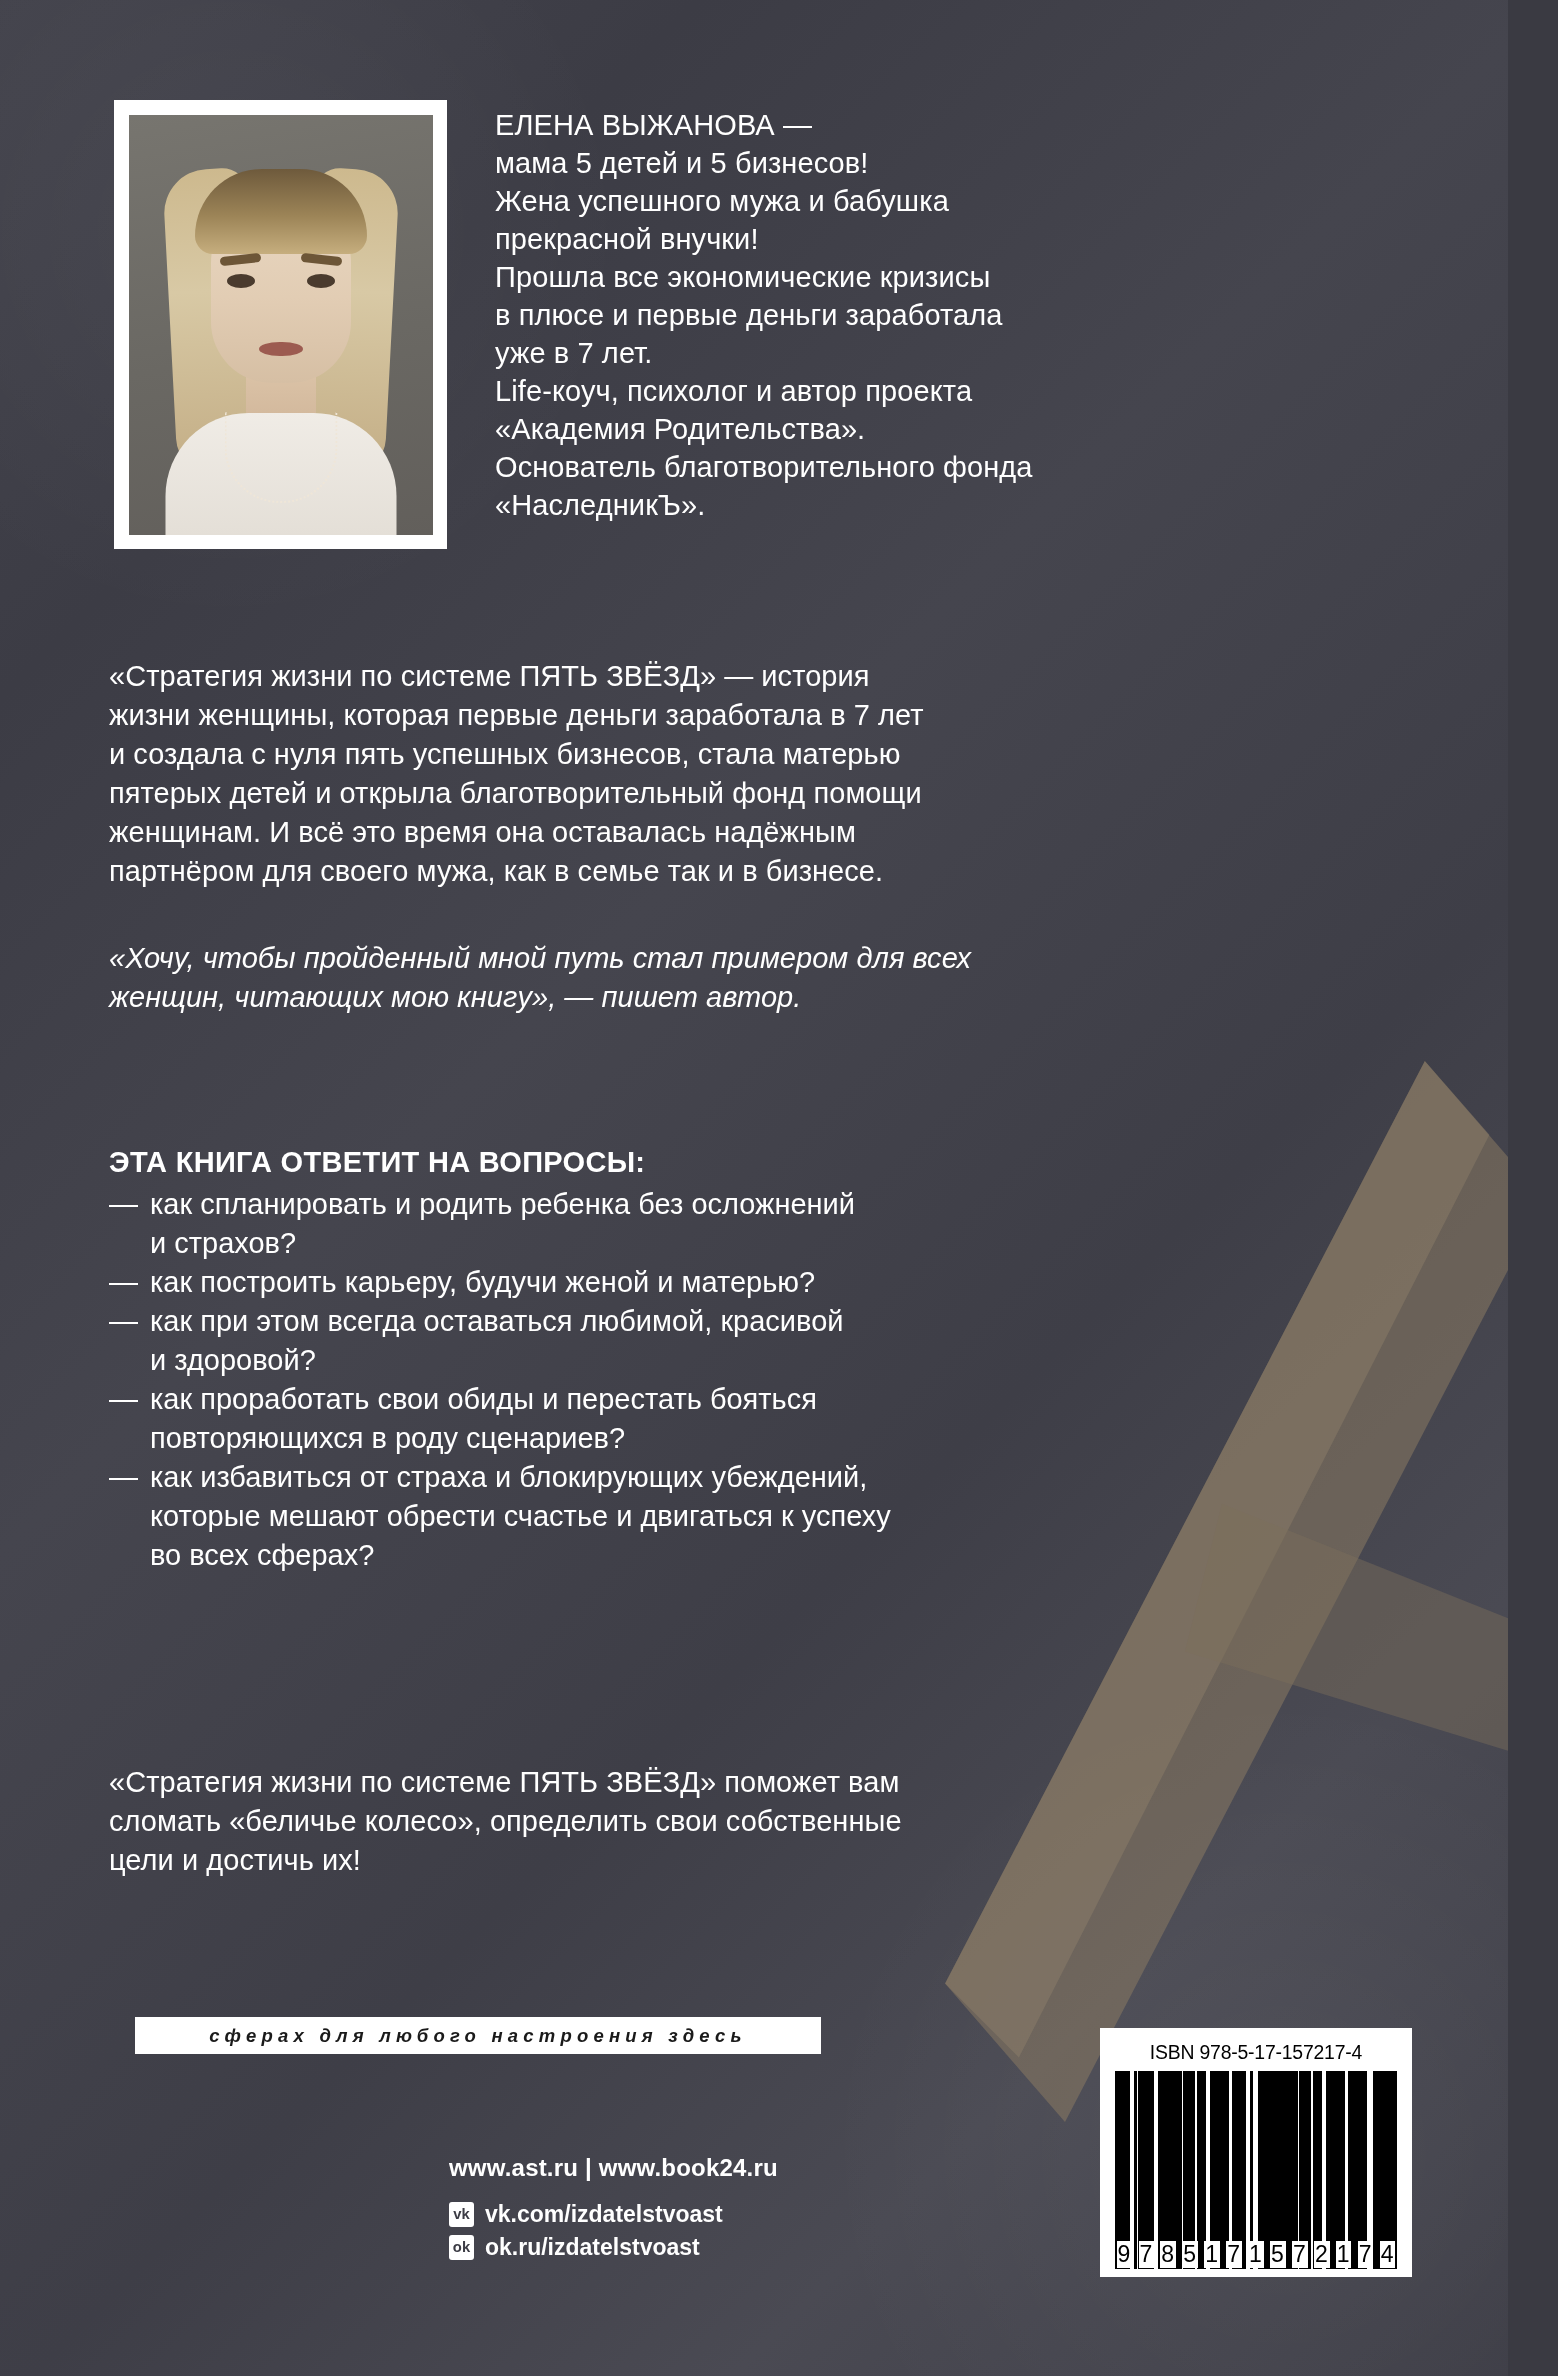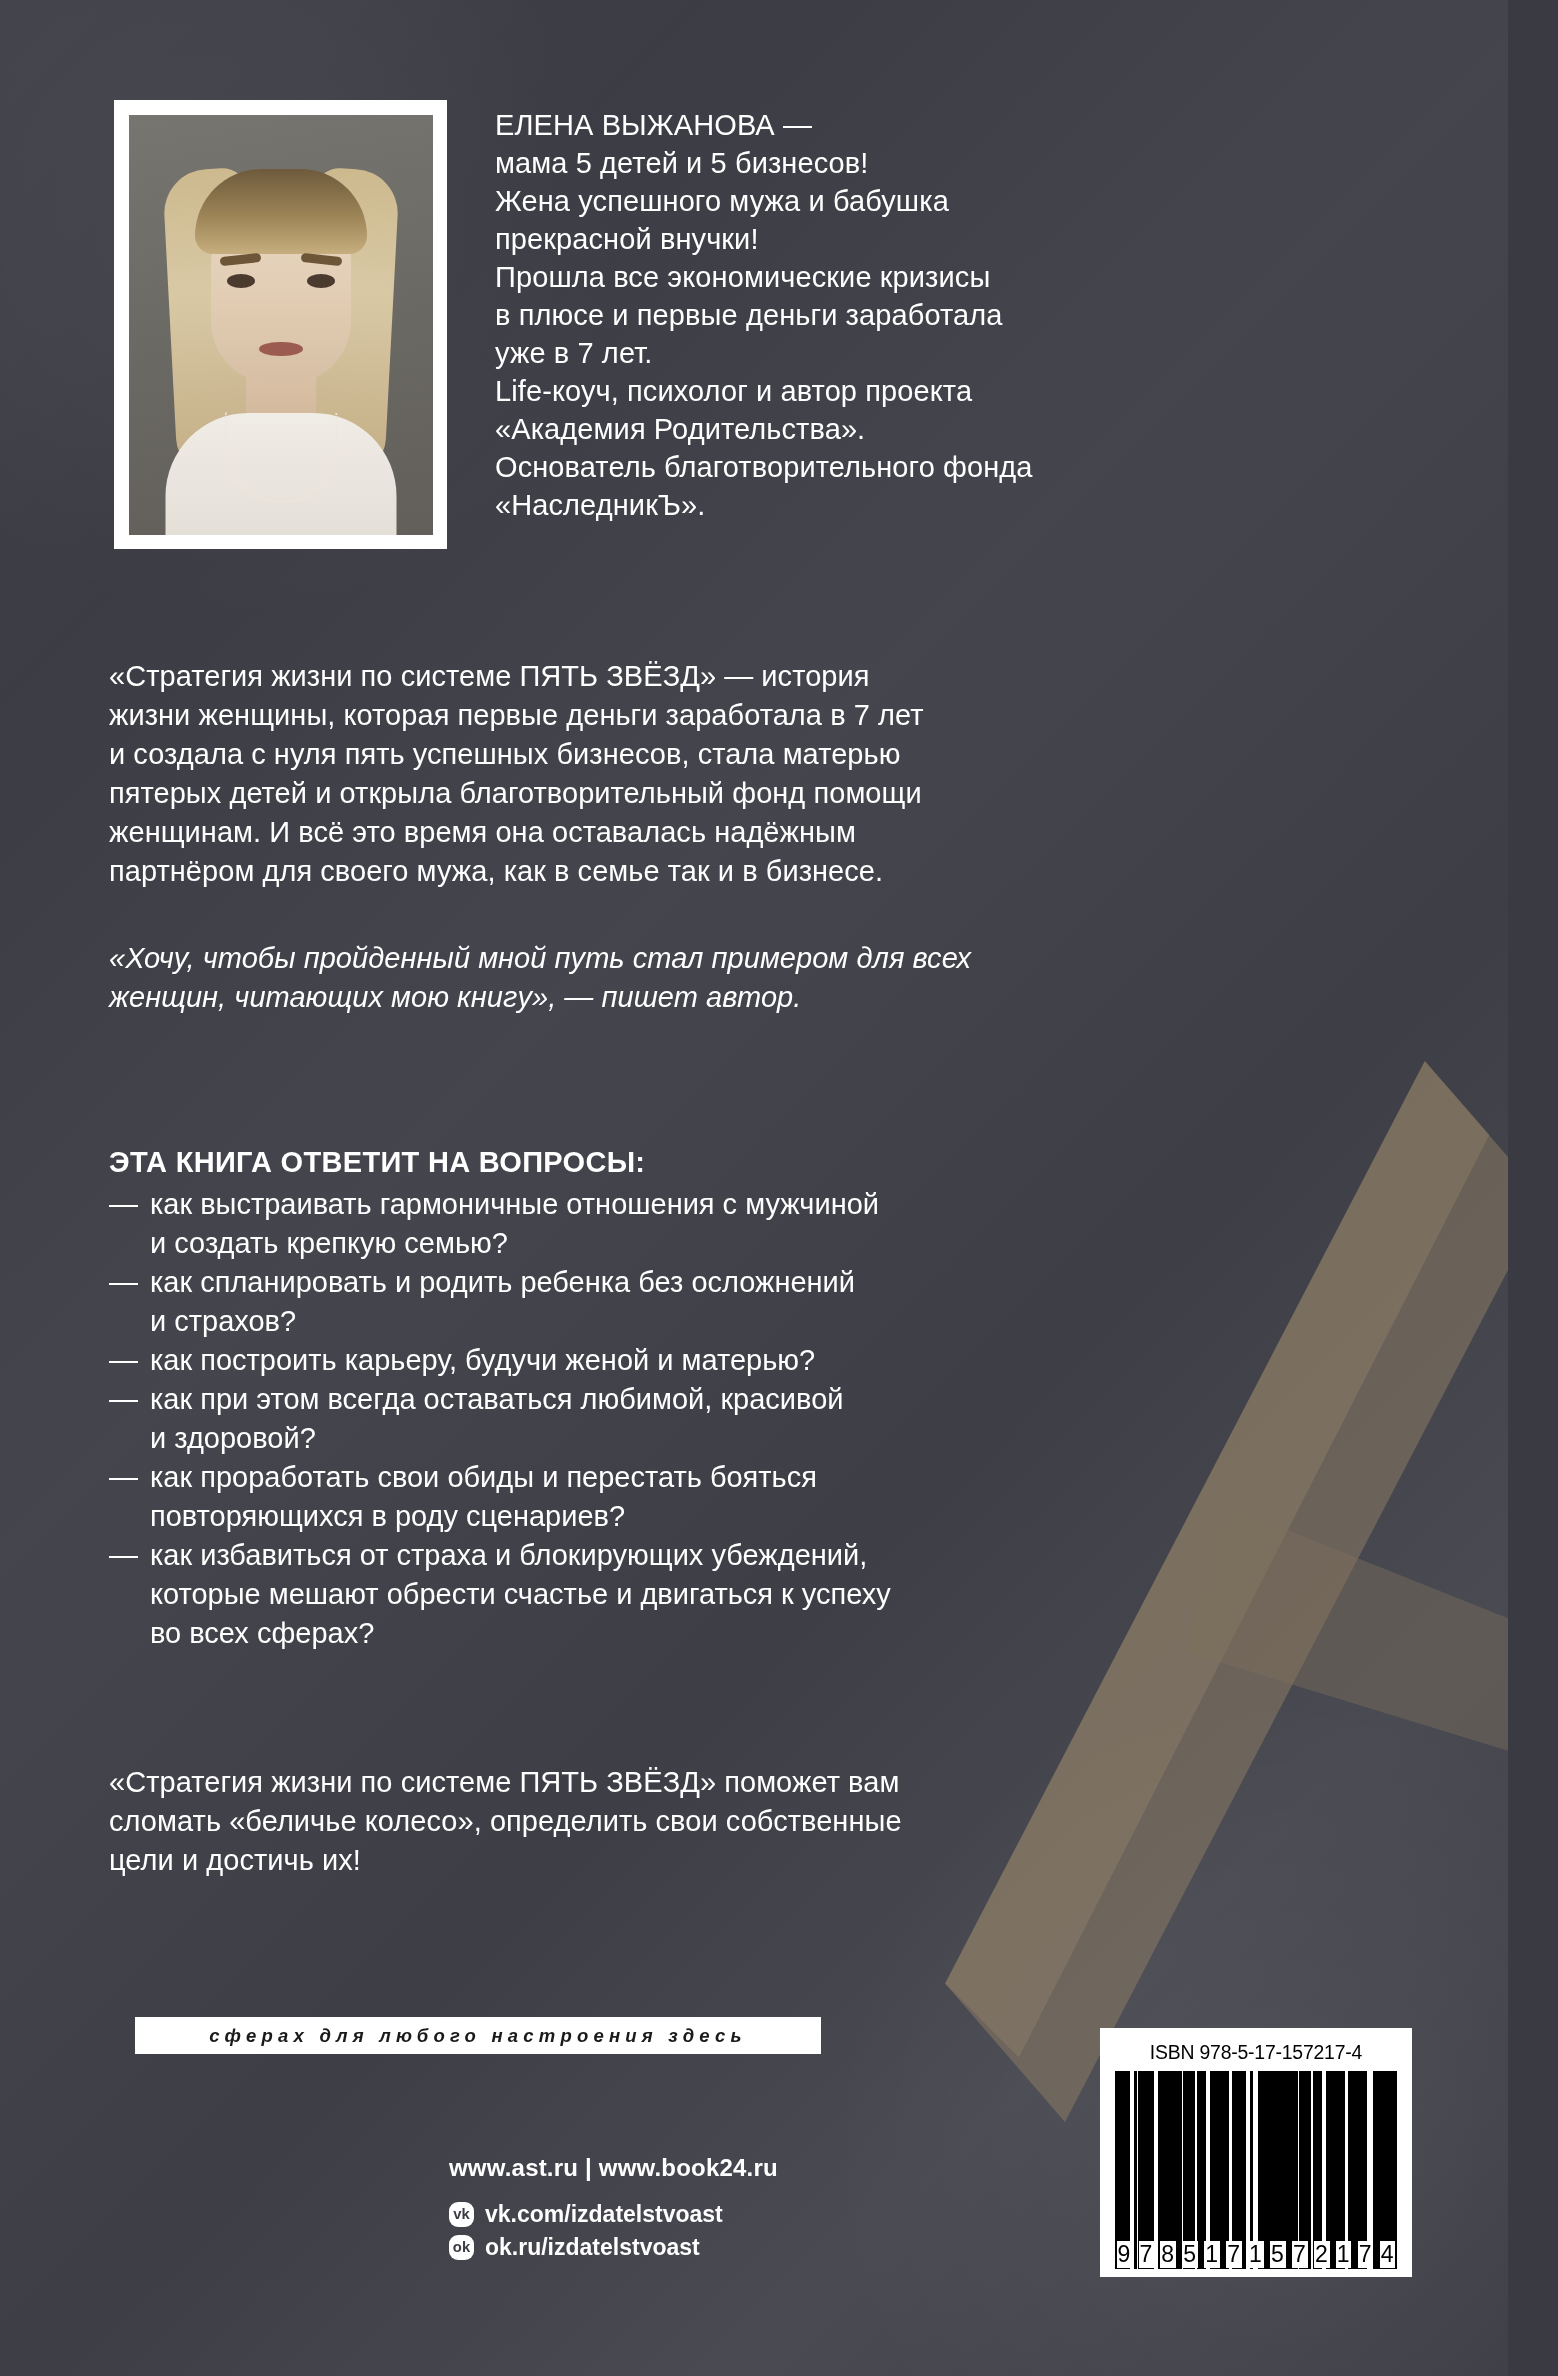--- a/index.html
+++ b/index.html
@@ -247,21 +247,21 @@
   }
   .social-row {
     display: flex;
     align-items: center;
     margin-bottom: 6.5px;
   }
   .social-badge {
     width: 25px; height: 25px;
     background: #ffffff;
     color: #3c3c45;
-    border-radius: 9px;
+    border-radius: 3px;
     font-size: 14.8px;
     font-weight: 700;
     display: flex;
     align-items: center;
     justify-content: center;
     margin-right: 11px;
     flex: 0 0 auto;
     line-height: 1;
   }
   .social-row .txt {
@@ -361,22 +361,21 @@
 пятерых детей и открыла благотворительный фонд помощи
 женщинам. И всё это время она оставалась надёжным
 партнёром для своего мужа, как в семье так и в бизнесе.</div>
 
   <div class="copy para quote">«Хочу, чтобы пройденный мной путь стал примером для всех
 женщин, читающих мою книгу», — пишет автор.</div>
 
   <div class="copy questions">
     <div class="q-head">ЭТА КНИГА ОТВЕТИТ НА ВОПРОСЫ:</div>
     <ul class="q-list">
-      <li><span class="dash">—</span><span>как выстраивать гармоничные отношения с мужчиной
-и создать крепкую семью?</span></li>
+      <li><span class="dash">—</span></li>
       <li><span class="dash">—</span><span>как спланировать и родить ребенка без осложнений
 и страхов?</span></li>
       <li><span class="dash">—</span><span>как построить карьеру, будучи женой и матерью?</span></li>
       <li><span class="dash">—</span><span>как при этом всегда оставаться любимой, красивой
 и здоровой?</span></li>
       <li><span class="dash">—</span><span>как проработать свои обиды и перестать бояться
 повторяющихся в роду сценариев?</span></li>
       <li><span class="dash">—</span><span>как избавиться от страха и блокирующих убеждений,
 которые мешают обрести счастье и двигаться к успеху
 во всех сферах?</span></li>

